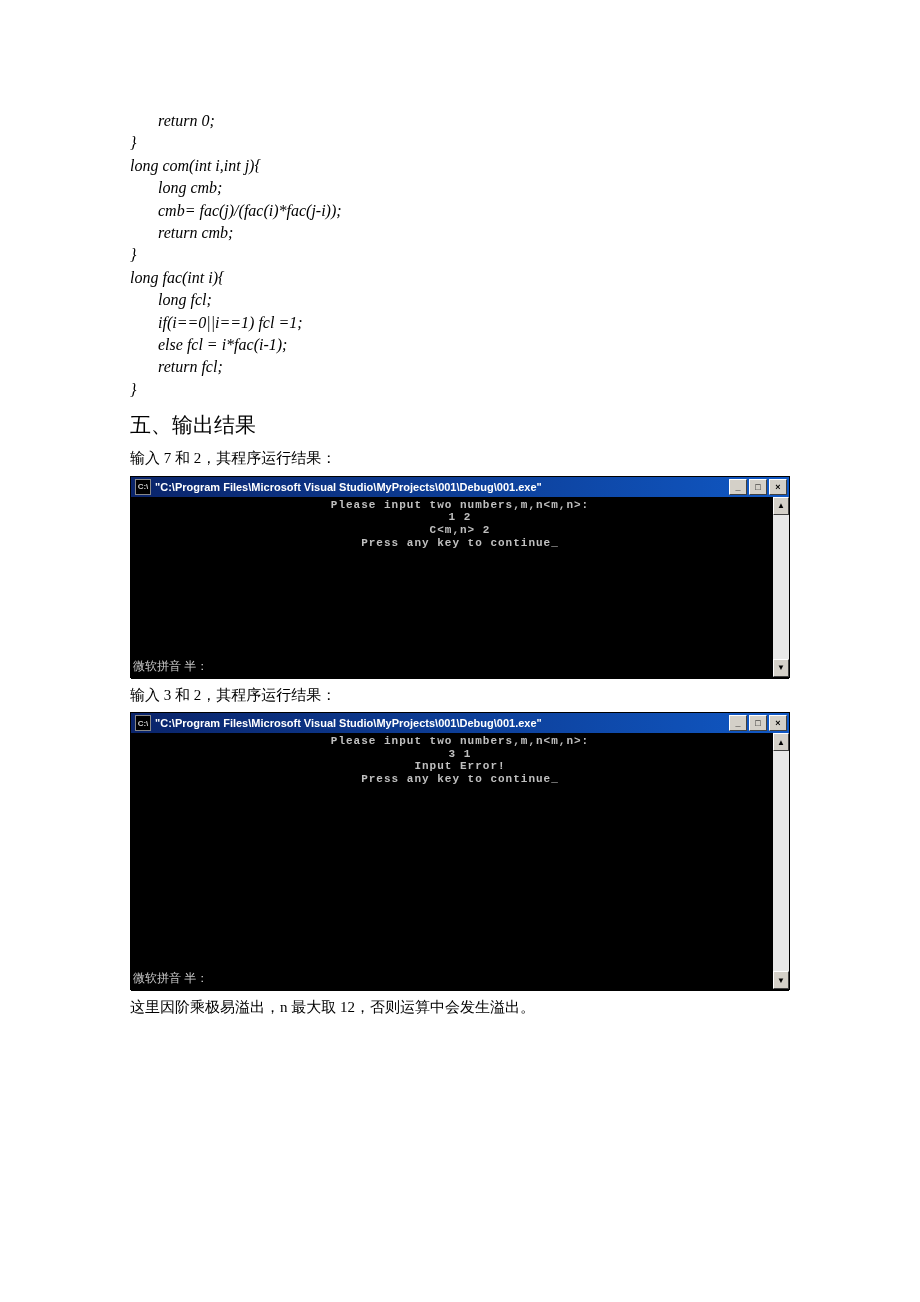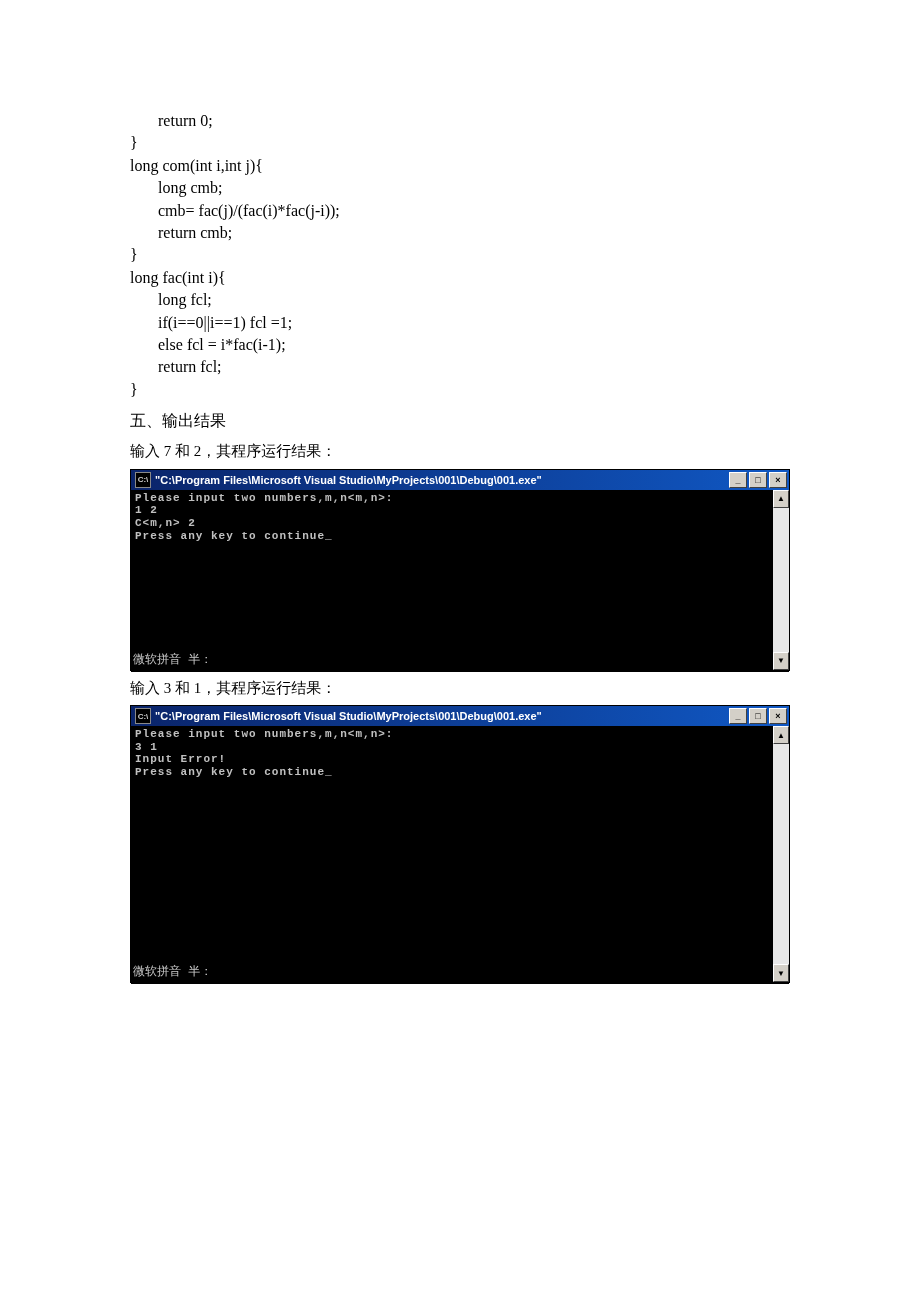--- a/index.html
+++ b/index.html
@@ -12,24 +12,25 @@
 }
 .page{
   padding:110px 130px 60px 130px;
 }
 .code{
   font-family:"Times New Roman",serif;
   font-size:16px;
   line-height:1.4;
   white-space:pre;
   margin-bottom:8px;
+  font-style:italic;
 }
 .heading{
   font-family:Liberation Serif, serif;
-  font-size:16px;
+  font-size:21px;
   margin:10px 0 8px 0;
 }
 .para{
   font-family:"SimSun","Times New Roman",serif;
   font-size:15px;
   line-height:1.5;
   margin:6px 0;
 }
 .console-window{
   border:1px solid #000;
@@ -78,20 +79,21 @@
   color:#c0c0c0;
   font-family:"Courier New",monospace;
   font-size:11px;
   font-weight:bold;
   letter-spacing:1px;
   line-height:1.15;
   padding:2px 4px;
   white-space:pre;
   position:relative;
   overflow:hidden;
+  text-align:center;
 }
 .c1-body{height:178px;}
 .c2-body{height:254px;}
 .scrollbar{
   position:absolute;
   right:0;top:20px;bottom:0;
   width:16px;
   background:#d4d0c8;
   display:flex;flex-direction:column;
 }
@@ -99,21 +101,21 @@
   height:16px;background:#d4d0c8;
   border:1px solid #fff;
   border-right-color:#404040;border-bottom-color:#404040;
   font-size:8px;display:flex;align-items:center;justify-content:center;
 }
 .sb-track{flex:1;background:#e8e8e8;}
 .ime-bar{
   position:absolute;
   left:2px;bottom:2px;
   color:#c8c8c8;
-  font-family:Liberation Mono, monospace;
+  font-family:Liberation Sans, sans-serif;
   font-size:12px;
   letter-spacing:0;
 }
 </style>
 </head>
 <body>
 <div class="page">
 
 <div class="code">       return 0;
 }
@@ -148,21 +150,21 @@
 C&lt;m,n&gt; 2
 Press any key to continue_</div>
   <div class="ime-bar">微软拼音  半：</div>
   <div class="scrollbar">
     <div class="sb-btn">▲</div>
     <div class="sb-track"></div>
     <div class="sb-btn">▼</div>
   </div>
 </div>
 
-<div class="para">输入 3 和 1，其程序运行结果：</div>
+<div class="para">输入 3 和 2，其程序运行结果：</div>
 
 <div class="console-window" style="height:276px;">
   <div class="titlebar">
     <span class="icon">C:\</span>
     <span class="title-text">"C:\Program Files\Microsoft Visual Studio\MyProjects\001\Debug\001.exe"</span>
     <div class="win-buttons">
       <div class="win-btn">_</div>
       <div class="win-btn">□</div>
       <div class="win-btn">×</div>
     </div>
@@ -172,16 +174,17 @@
 Input Error!
 Press any key to continue_</div>
   <div class="ime-bar">微软拼音  半：</div>
   <div class="scrollbar">
     <div class="sb-btn">▲</div>
     <div class="sb-track"></div>
     <div class="sb-btn">▼</div>
   </div>
 </div>
 
+<div class="para">这里因阶乘极易溢出，n 最大取 12，否则运算中会发生溢出。</div>
 
 
 
 </div>
 
 </body></html>

